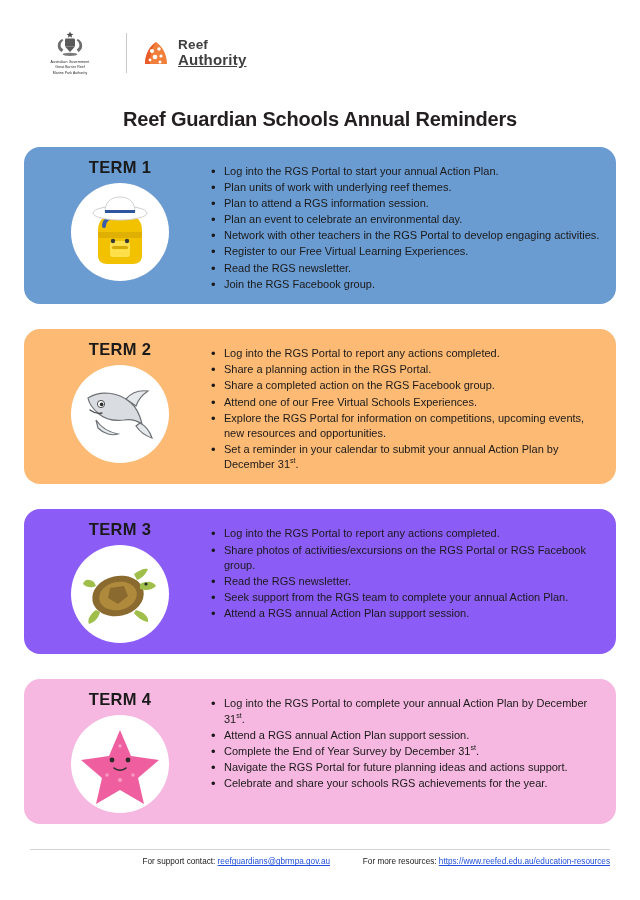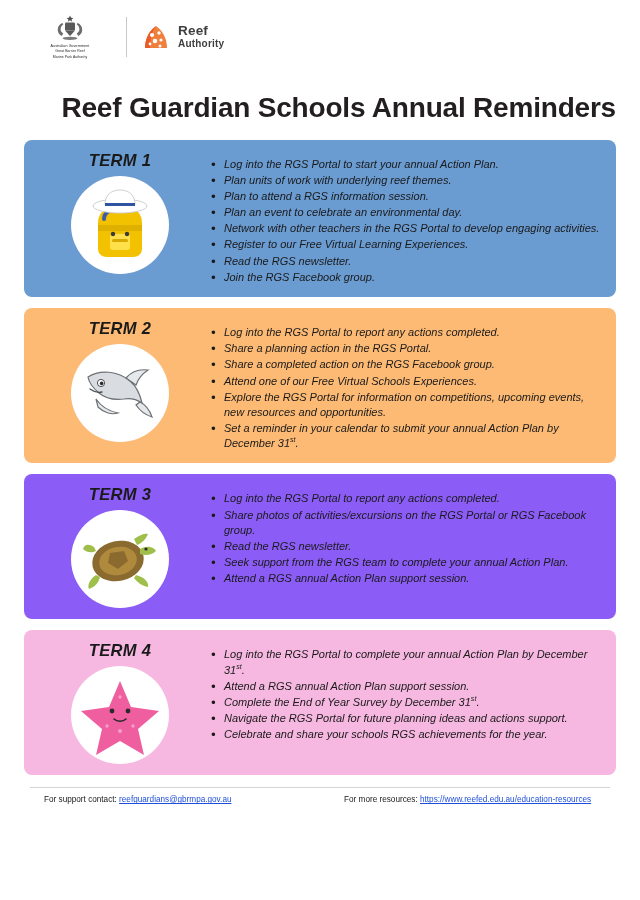--- a/index.html
+++ b/index.html
@@ -12,21 +12,21 @@
     background: #ffffff;
     font-family: "Liberation Sans", sans-serif;
     color: #231f20;
     overflow: hidden;
   }
   .page {
     position: relative;
     width: 640px;
     height: 900px;
     box-sizing: border-box;
-    padding: 0 24px;
+    padding: 16px 24px;
   }
 
   
   .header {
     display: flex;
     align-items: center;
     padding: 14px 0 6px 4px;
     gap: 14px;
   }
   .crest {
@@ -68,45 +68,45 @@
   .reef-words {
     line-height: 1.05;
   }
   .reef-words .w1 {
     font-size: 13.5px;
     font-weight: bold;
     color: #3f3f3f;
     letter-spacing: 0.2px;
   }
   .reef-words .w2 {
-    font-size: 10px;
+    font-size: 15px;
     font-weight: bold;
     color: #3f3f3f;
     letter-spacing: 0.2px;
+    text-decoration: underline;
   }
 
   
   .doc-title {
-    text-align: right;
-    font-size: 28px;
+    text-align: center;
+    font-size: 20px;
     font-weight: bold;
     color: #231f20;
     margin: 26px 0 16px 0;
     letter-spacing: -0.2px;
   }
 
   
   .term {
-    border-radius: 8px;
+    border-radius: 16px;
     display: flex;
     align-items: flex-start;
-    margin-bottom: 11px;
+    margin-bottom: 25px;
     padding: 11px 14px 11px 10px;
     box-sizing: border-box;
-    font-style: italic;
   }
   .term-left {
     width: 172px;
     flex: 0 0 172px;
     display: flex;
     flex-direction: column;
     align-items: center;
   }
   .term-label {
     font-size: 16.5px;
@@ -152,23 +152,24 @@
   }
   sup { font-size: 0.65em; vertical-align: super; }
 
   
   .footer-rule {
     border-top: 1px solid #d4d4d4;
     margin: 12px 6px 0 6px;
   }
   .footer {
     display: flex;
-    margin: 7px 6px 0 20px;
+    margin: 7px 6px 0 6px;
     font-size: 8.2px;
     color: #1a1a1a;
+    text-align: right;
   }
   .footer .support { flex: 0 0 300px; }
   .footer .resources { flex: 1; }
   .footer a {
     color: #1f4fd8;
     text-decoration: underline;
   }
 
   
   svg { overflow: visible; }

